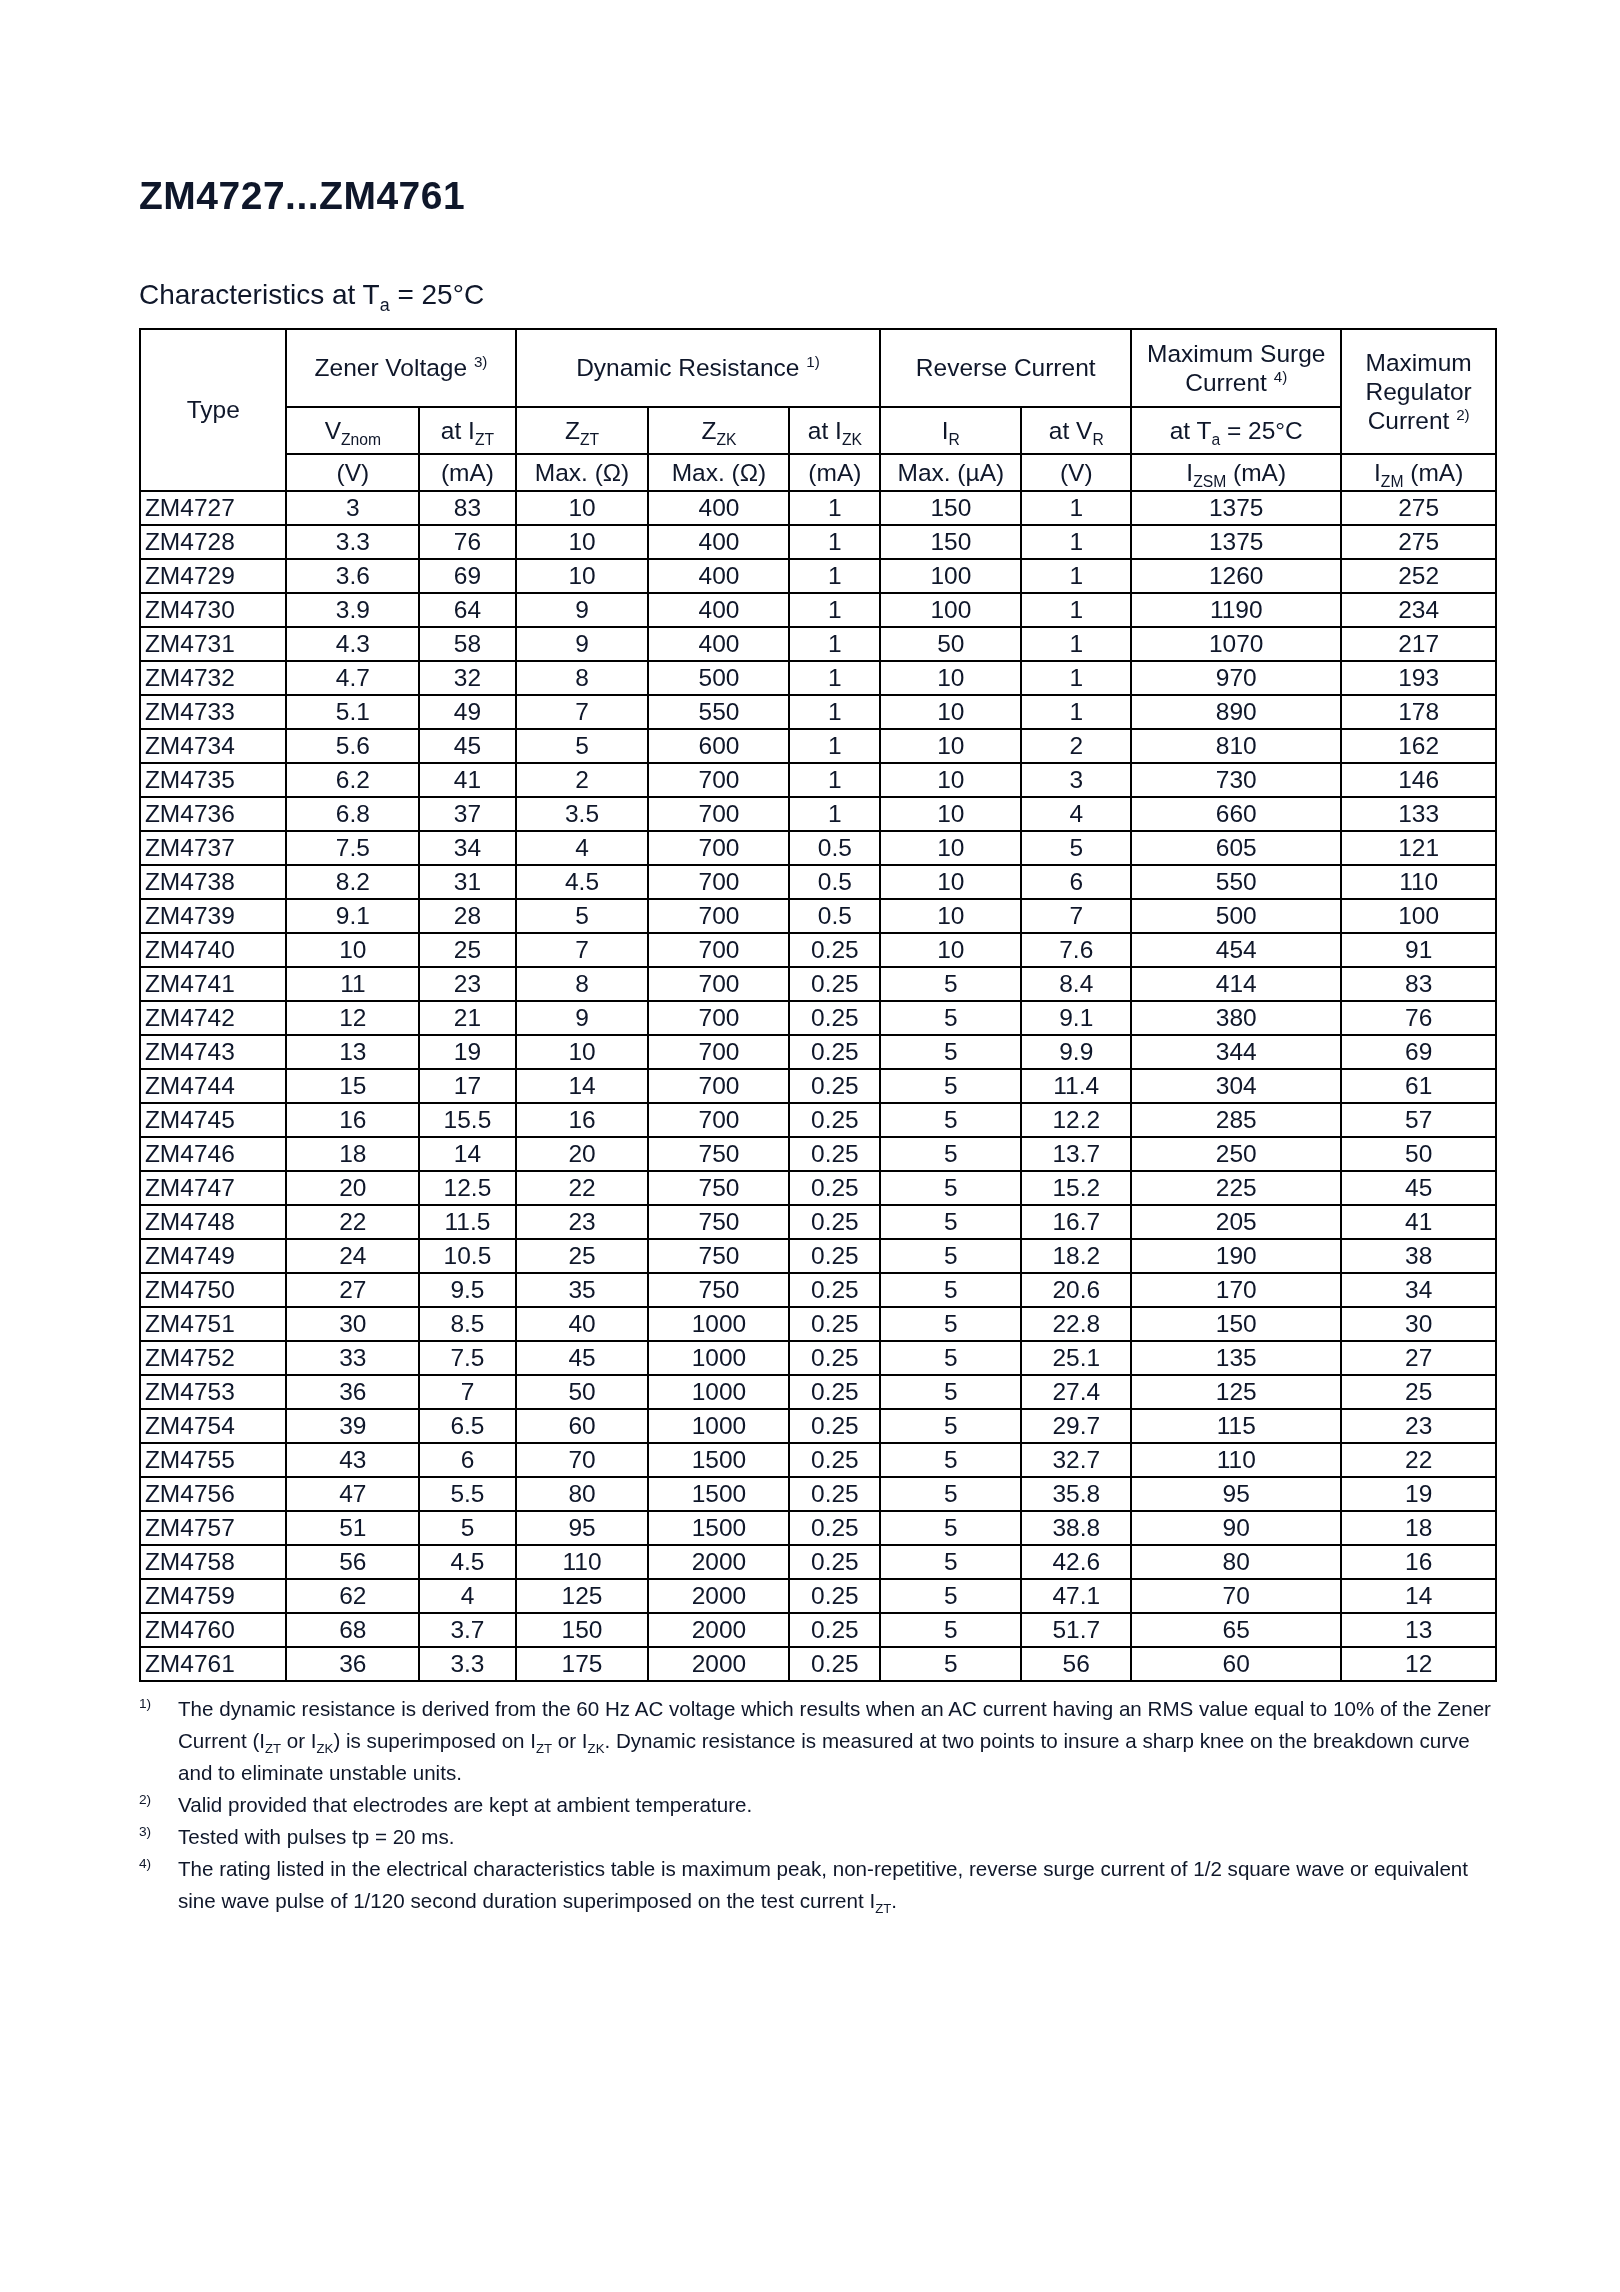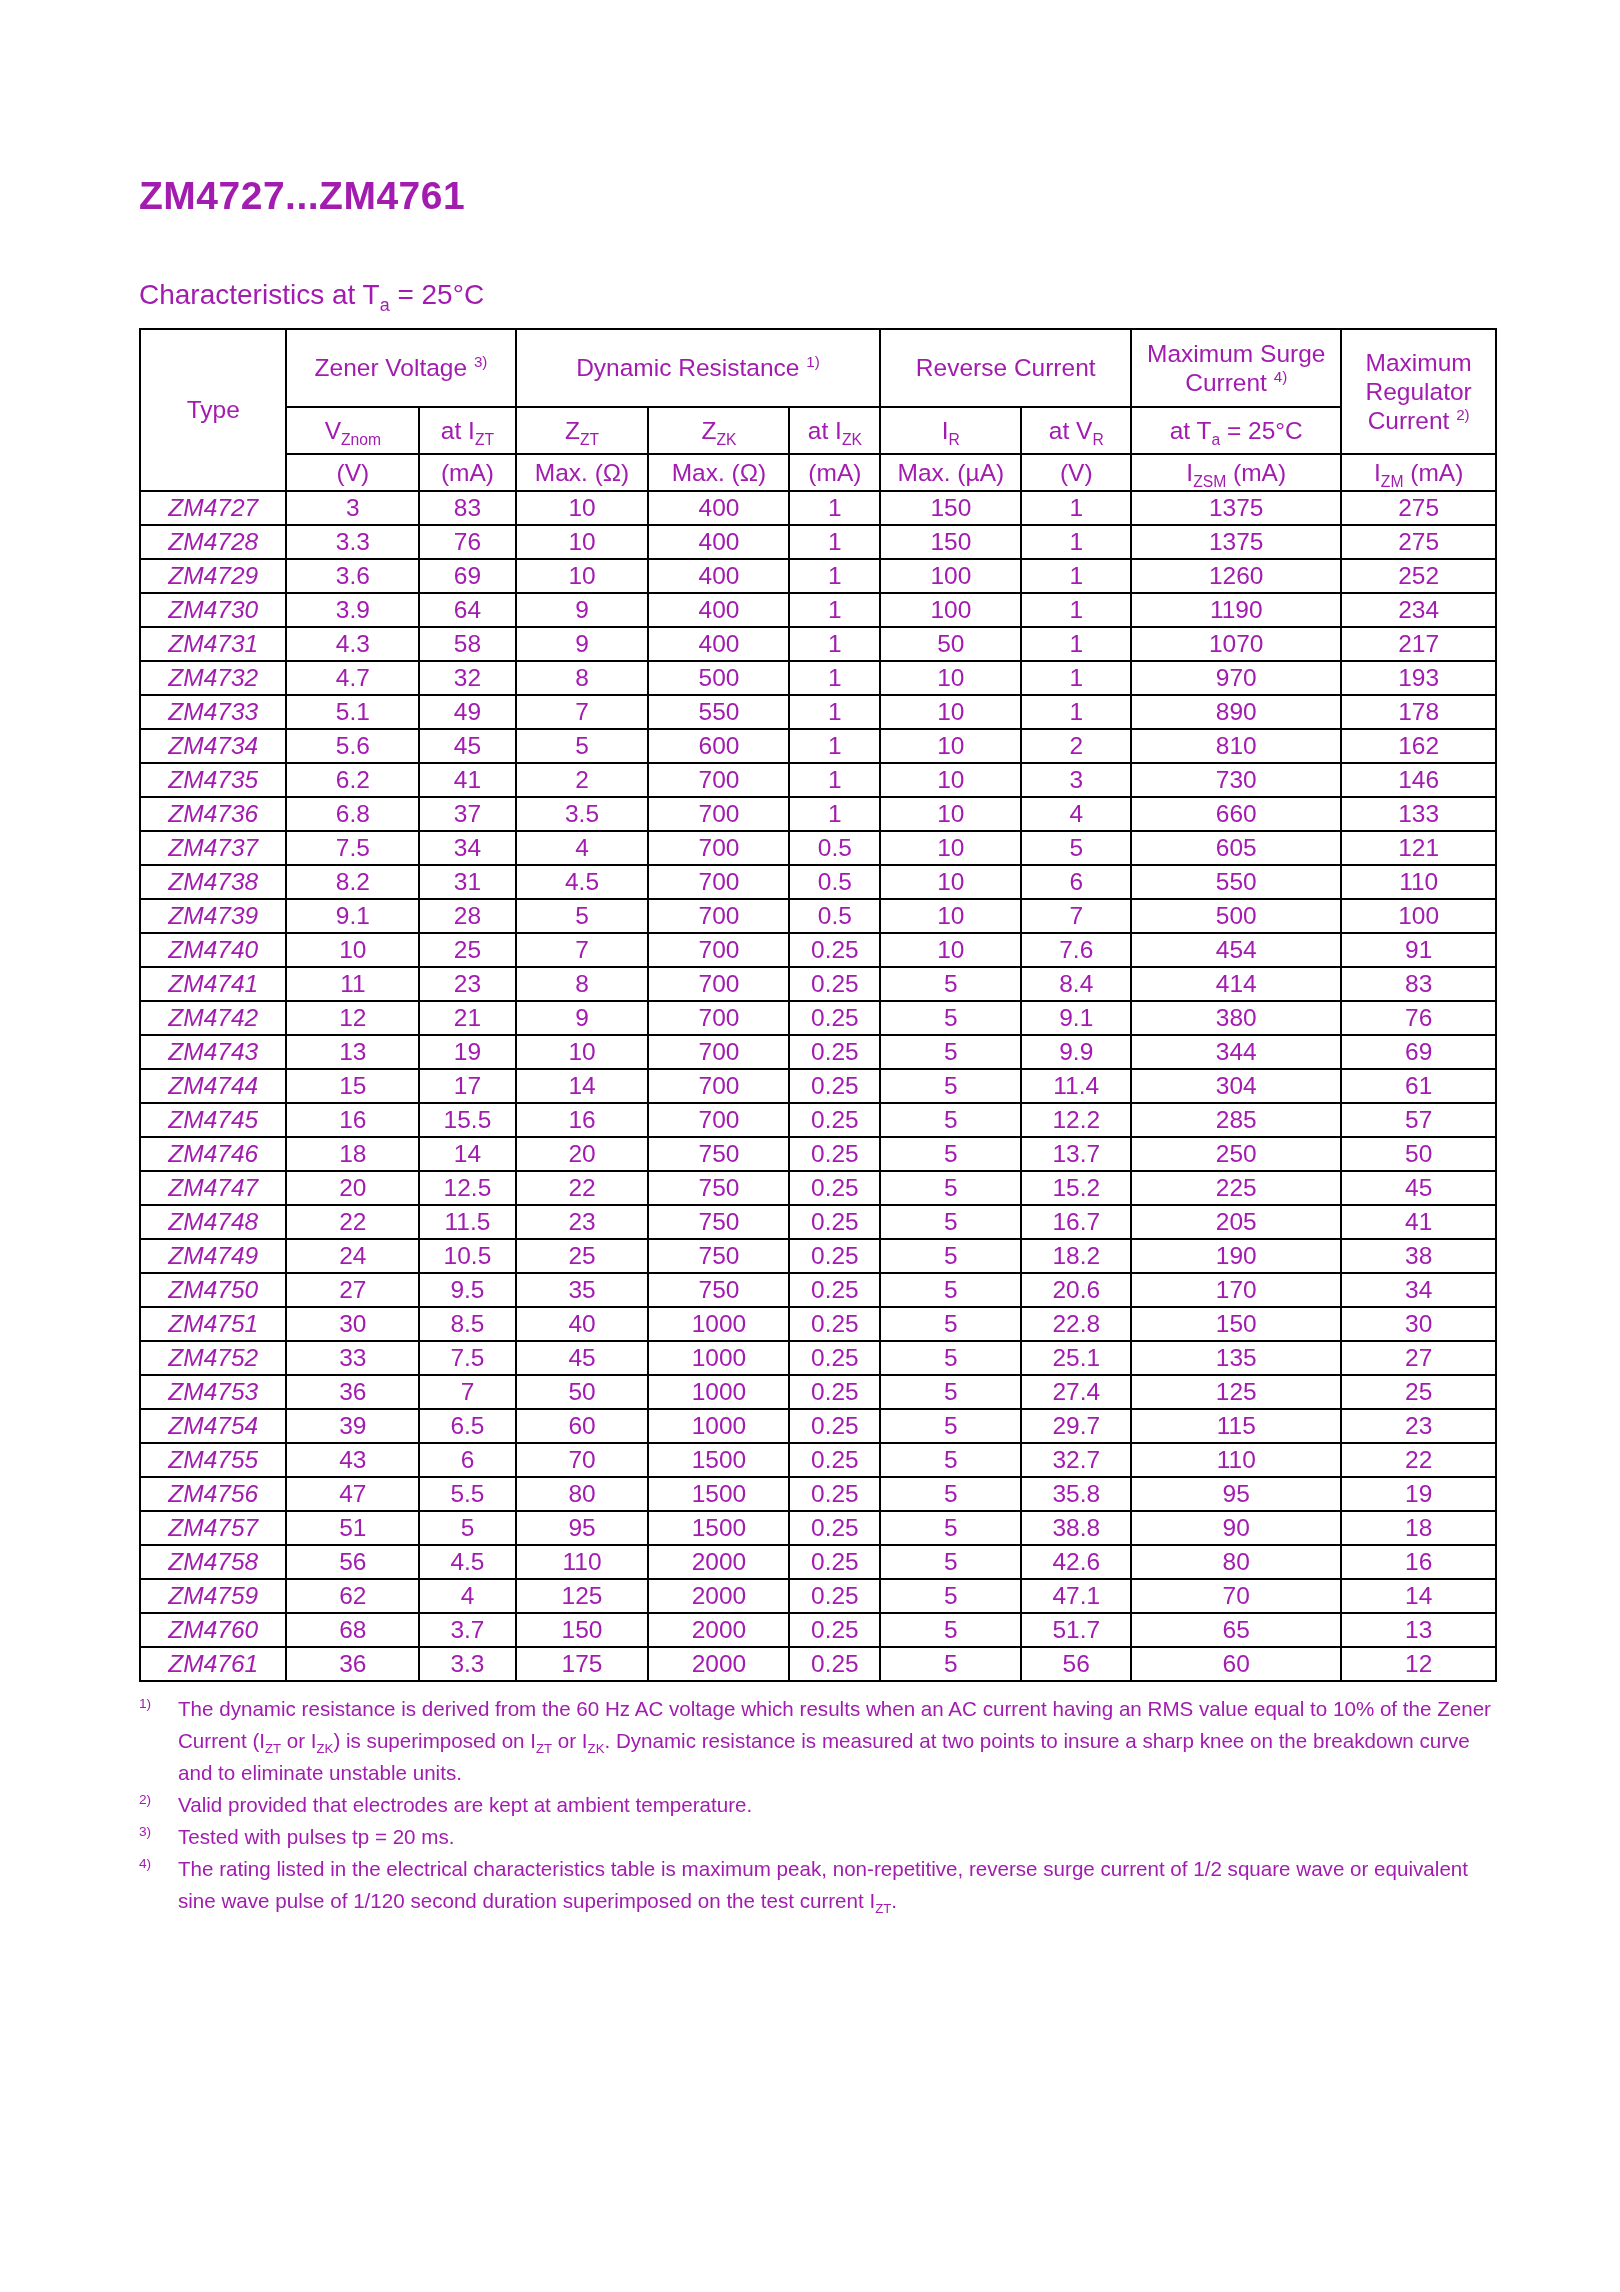--- a/index.html
+++ b/index.html
@@ -1,21 +1,21 @@
 <!DOCTYPE html>
 <html><head>
 <meta charset="utf-8">
 <style>
   html, body { margin: 0; padding: 0; background: #ffffff; }
   .page {
     position: relative;
     width: 1620px;
     height: 2293px;
     background: #ffffff;
-    color: #a21caf;
+    color: #0f172a;
     font-family: "Liberation Sans", sans-serif;
     overflow: hidden;
   }
   .content {
     position: absolute;
     left: 139px;
     top: 174px;
     width: 1362px;
   }
   h1.doc-title {
@@ -42,21 +42,21 @@
     border: 2px solid #000000;
     font-weight: normal;
     padding: 0 3.9px;
     overflow: hidden;
   }
   thead tr.h1 { height: 78px; }
   thead tr.h2 { height: 47px; margin-left: 36px; }
   thead tr.h3 { height: 37px; }
   thead th { vertical-align: middle; line-height: 29px; }
   tbody td { height: 32px; }
-  td.type-cell { text-align: center; padding-left: 11.8px; font-style: italic; }
+  td.type-cell { text-align: left; padding-left: 11.8px; }
   sub { font-size: 64%; line-height: 0; }
   sup { font-size: 62%; line-height: 0; vertical-align: super; }
   .footnotes {
     margin-top: 11.8px;
     width: 1362px;
     font-size: 20.6px;
     line-height: 32px;
   }
   .footnote { padding-left: 39px; }
   .fn-marker {

